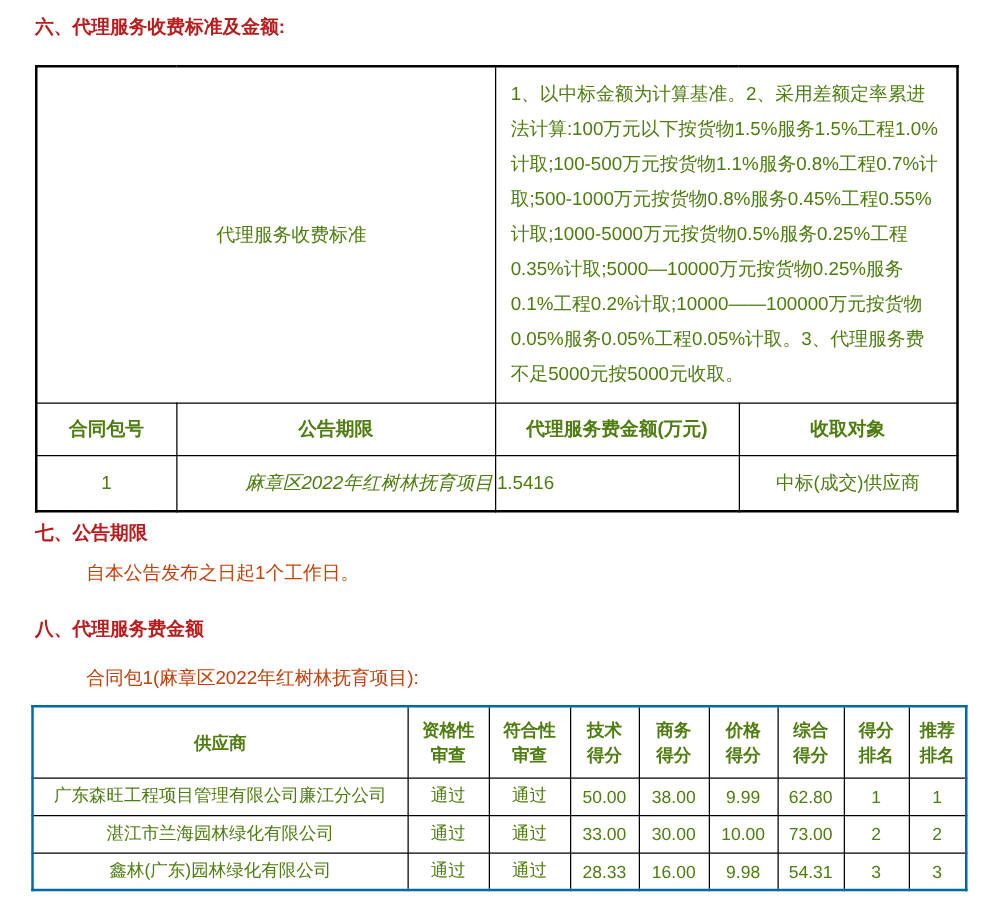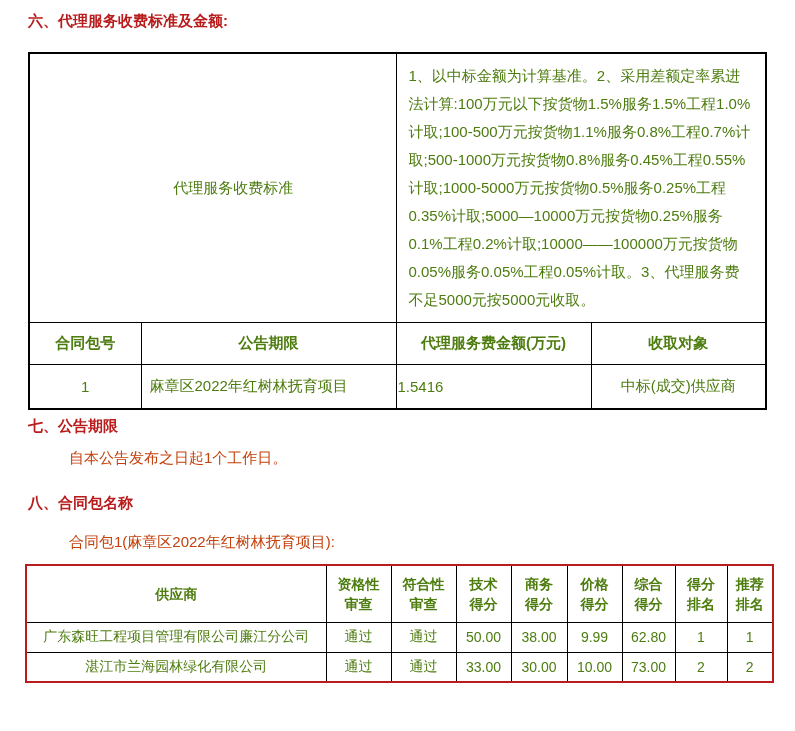--- a/index.html
+++ b/index.html
@@ -11,33 +11,33 @@
   .sec-title{
     position:absolute;left:28px;
     font-size:15px;font-weight:bold;color:#b91c1c;white-space:nowrap;
   }
   .para{
     position:absolute;left:57px;
     font-size:15px;color:#c2410c;white-space:nowrap;margin-left:12px;
   }
   table{border-collapse:collapse;table-layout:fixed;position:absolute;background:#fff;}
   table.t1{left:28px;top:52px;width:737px;border:2px solid #000;}
-  table.t2{left:25px;top:564px;width:747px;border:2px solid #b91c1c;}
+  table.t2{left:25px;top:564px;width:747px;border:2px solid #0369a1;}
   td,th{border:1px solid #000;font-size:15px;color:#4d7c0f;overflow:hidden;}
   th{font-weight:bold;vertical-align:middle;white-space:pre-line;}
   .t1 tr.r1{height:258px;}
   .t1 tr.r2{height:42px;}
   .t1 tr.r3{height:44px;}
   .t1 .c-label{text-align:center;vertical-align:middle;padding-left:42px;}
   .t1 .c-text{
     text-align:left;vertical-align:middle;
     padding:8px 12px;line-height:28px;font-size:15px;
   }
   .c-center{text-align:center;vertical-align:middle;}
-  .c-left{text-align:left;vertical-align:middle;padding-left:8px;}
+  .c-left{text-align:right;vertical-align:middle;padding-left:8px;font-style:italic;}
   .c-right{text-align:left;vertical-align:middle;padding-right:8px;}
   .t2 tr.hd{height:57px;}
   .t2 tr.dr{height:30px;}
   .t2 th{font-size:14px;line-height:20px;}
   .t2 td{font-size:14px;text-align:center;vertical-align:middle;}
 </style>
 </head>
 <body>
 
 <div class="sec-title" style="top:12px;">六、代理服务收费标准及金额:</div>
@@ -65,21 +65,21 @@
       <td class="c-left">麻章区2022年红树林抚育项目</td>
       <td class="c-right">1.5416</td>
       <td class="c-center">中标(成交)供应商</td>
     </tr>
   </tbody>
 </table>
 
 <div class="sec-title" style="top:417px;">七、公告期限</div>
 <div class="para" style="top:449px;">自本公告发布之日起1个工作日。</div>
 
-<div class="sec-title" style="top:494px;">八、合同包名称</div>
+<div class="sec-title" style="top:494px;">八、代理服务费金额</div>
 <div class="para" style="top:533px;">合同包1(麻章区2022年红树林抚育项目):</div>
 
 <table class="t2">
   <colgroup>
     <col style="width:300px">
       <col style="width:65px">
       <col style="width:65px">
       <col style="width:55px">
       <col style="width:56px">
       <col style="width:55px">
@@ -122,14 +122,25 @@
       <td>湛江市兰海园林绿化有限公司</td>
       <td>通过</td>
       <td>通过</td>
       <td>33.00</td>
       <td>30.00</td>
       <td>10.00</td>
       <td>73.00</td>
       <td>2</td>
       <td>2</td>
     </tr>
+    <tr class="dr">
+      <td>鑫林(广东)园林绿化有限公司</td>
+      <td>通过</td>
+      <td>通过</td>
+      <td>28.33</td>
+      <td>16.00</td>
+      <td>9.98</td>
+      <td>54.31</td>
+      <td>3</td>
+      <td>3</td>
+    </tr>
   </tbody>
 </table>
 
 </body></html>

